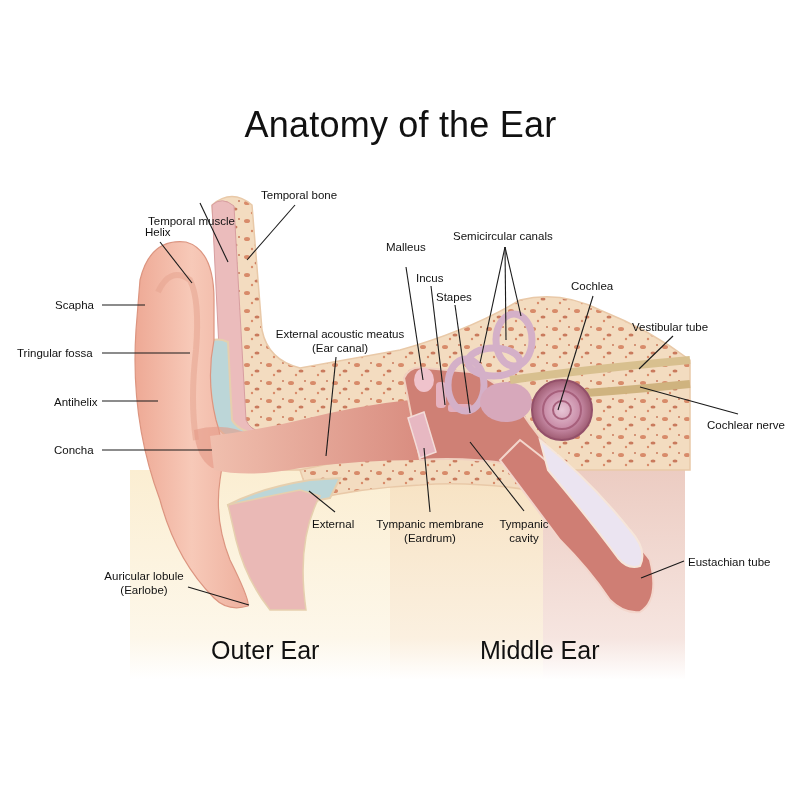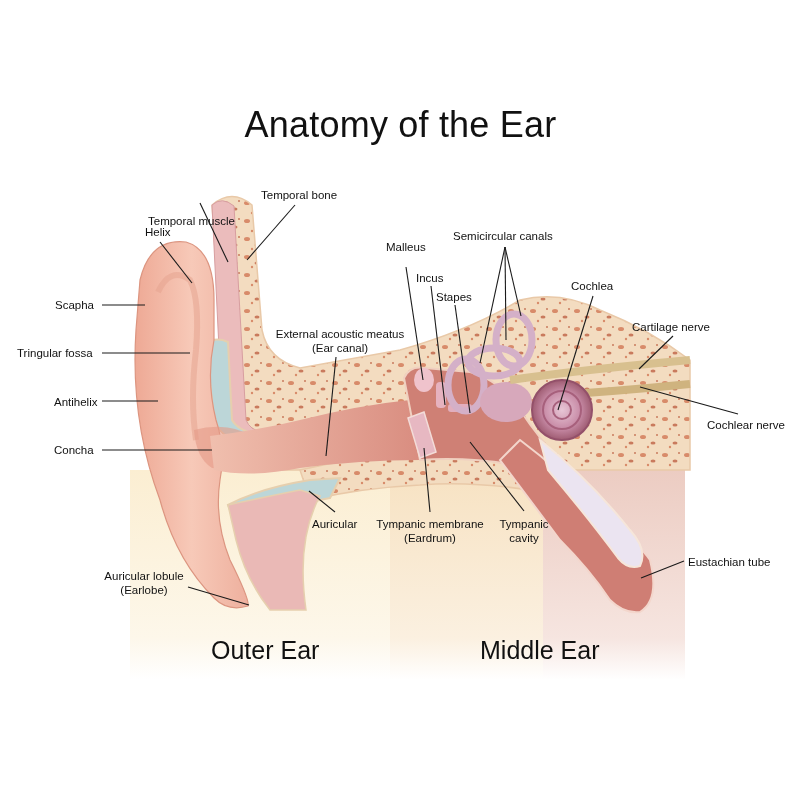--- a/index.html
+++ b/index.html
@@ -167,27 +167,27 @@
       <div class="label" style="left: 436px; top: 290px;">
         <div>Stapes</div>
       </div>
       <div class="label" style="left: 453px; top: 229px;">
         <div>Semicircular canals</div>
       </div>
       <div class="label" style="left: 571px; top: 279px;">
         <div>Cochlea</div>
       </div>
       <div class="label" style="left: 632px; top: 320px;">
-        <div>Cartilage nerve</div>
+        <div>Vestibular tube</div>
       </div>
       <div class="label" style="left: 707px; top: 418px;">
         <div>Cochlear nerve</div>
       </div>
       <div class="label" style="left: 312px; top: 517px;">
-        <div>Auricular</div>
+        <div>External</div>
       </div>
       <div class="label c" style="left: 372px; top: 517px; width: 116px;">
         <div>Tympanic membrane</div>
         <div>(Eardrum)</div>
       </div>
       <div class="label c" style="left: 496px; top: 517px; width: 56px;">
         <div>Tympanic</div>
         <div>cavity</div>
       </div>
       <div class="label" style="left: 688px; top: 555px;">

